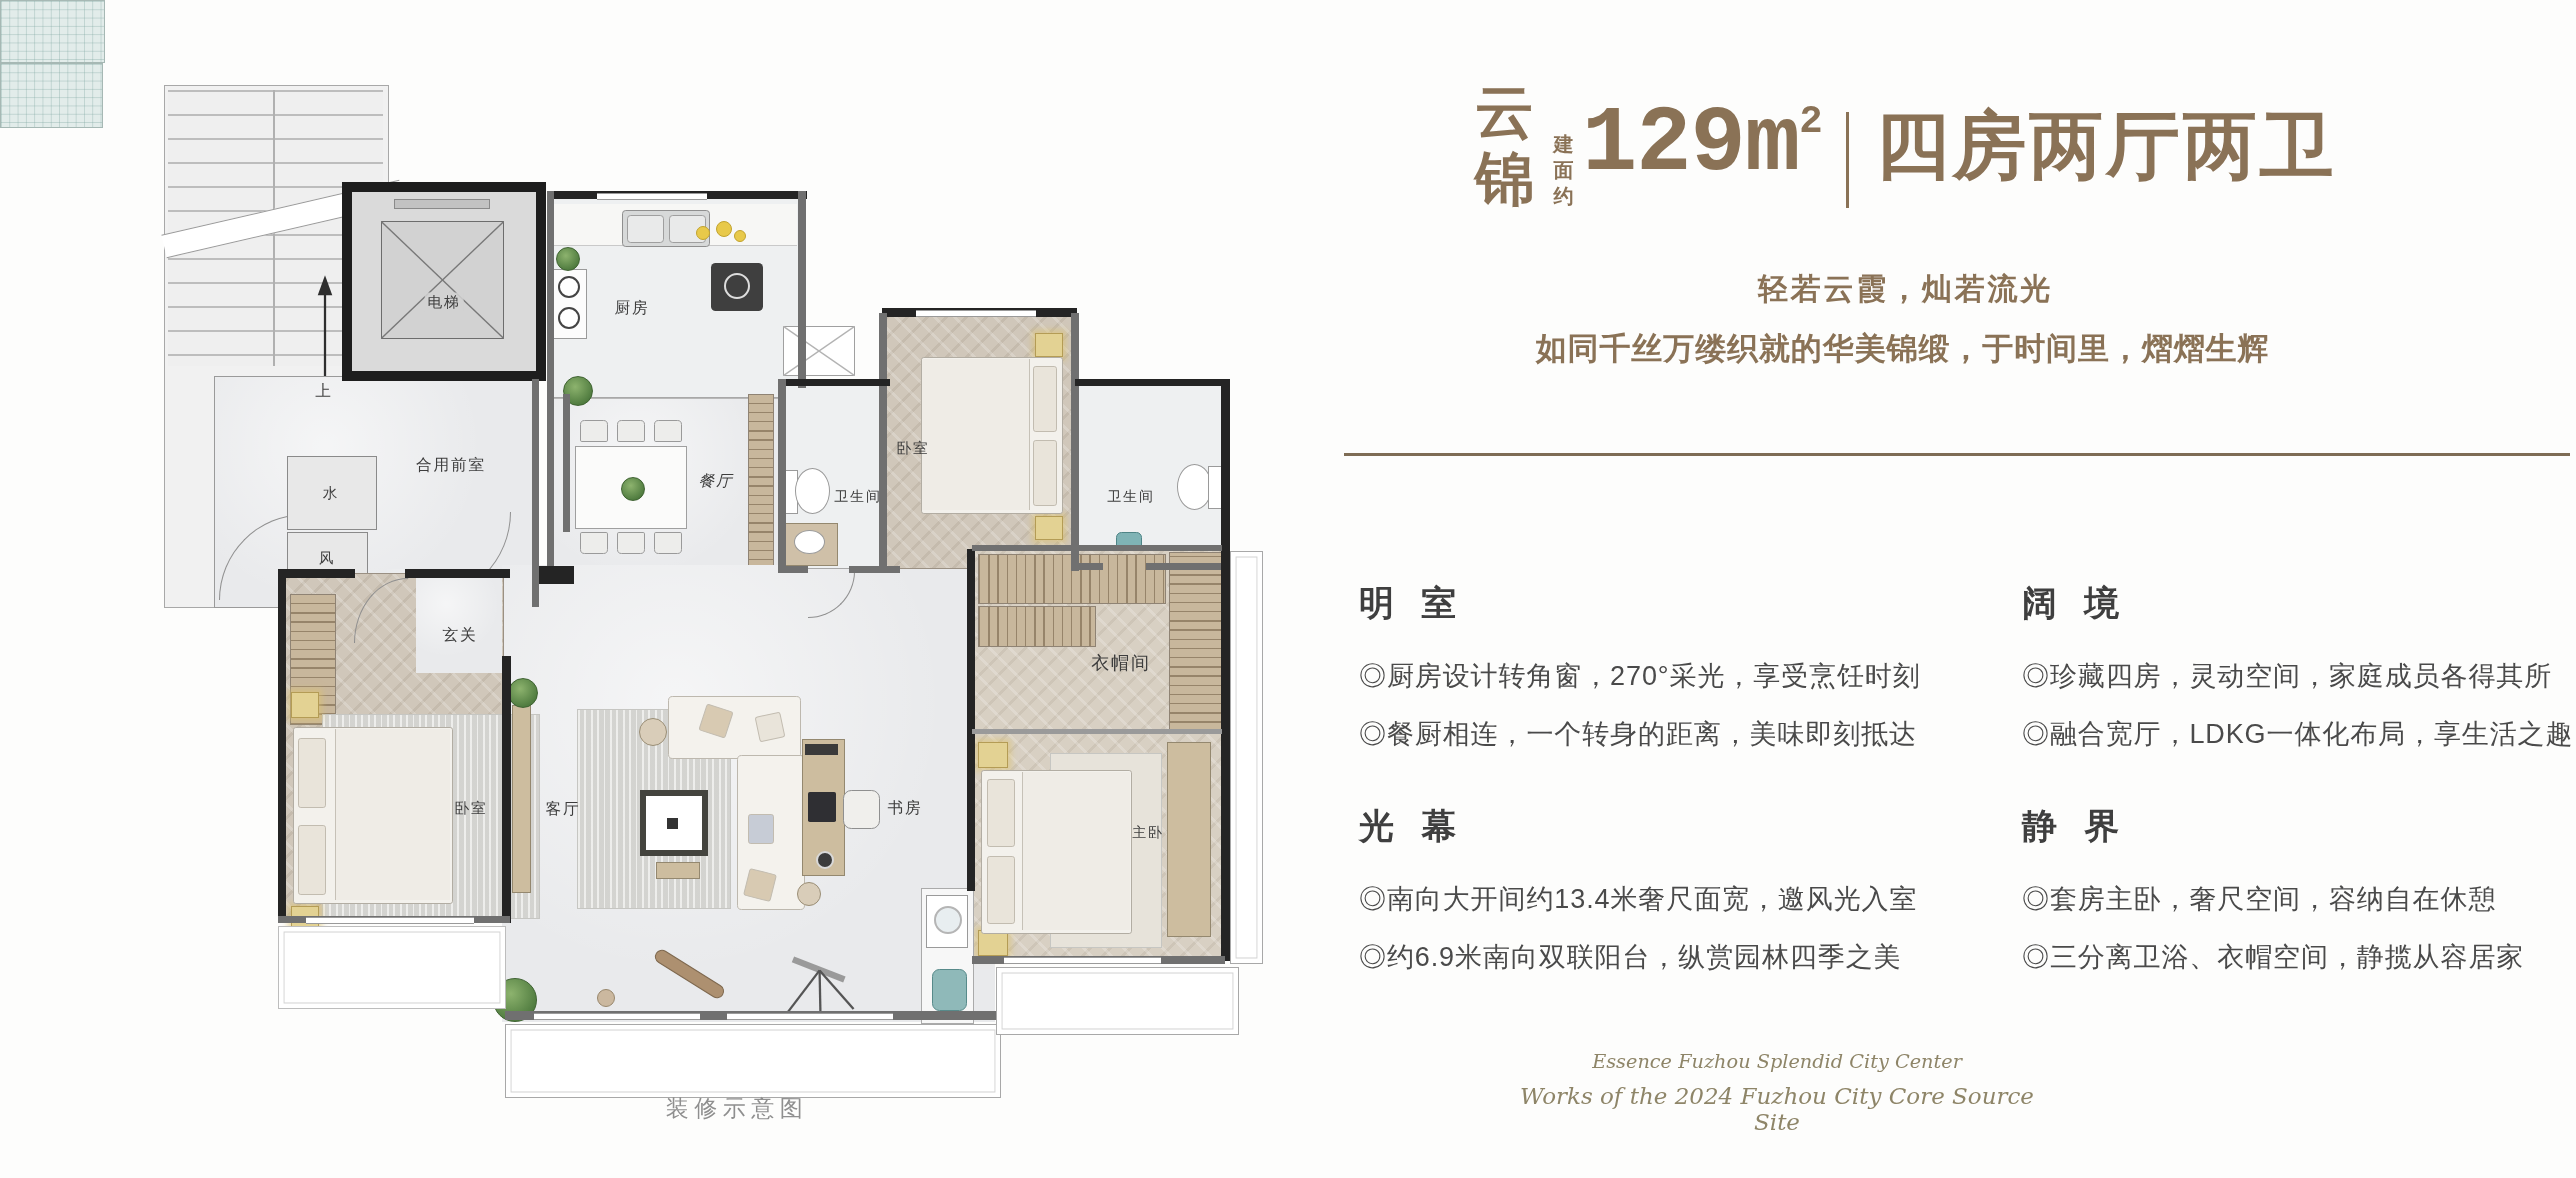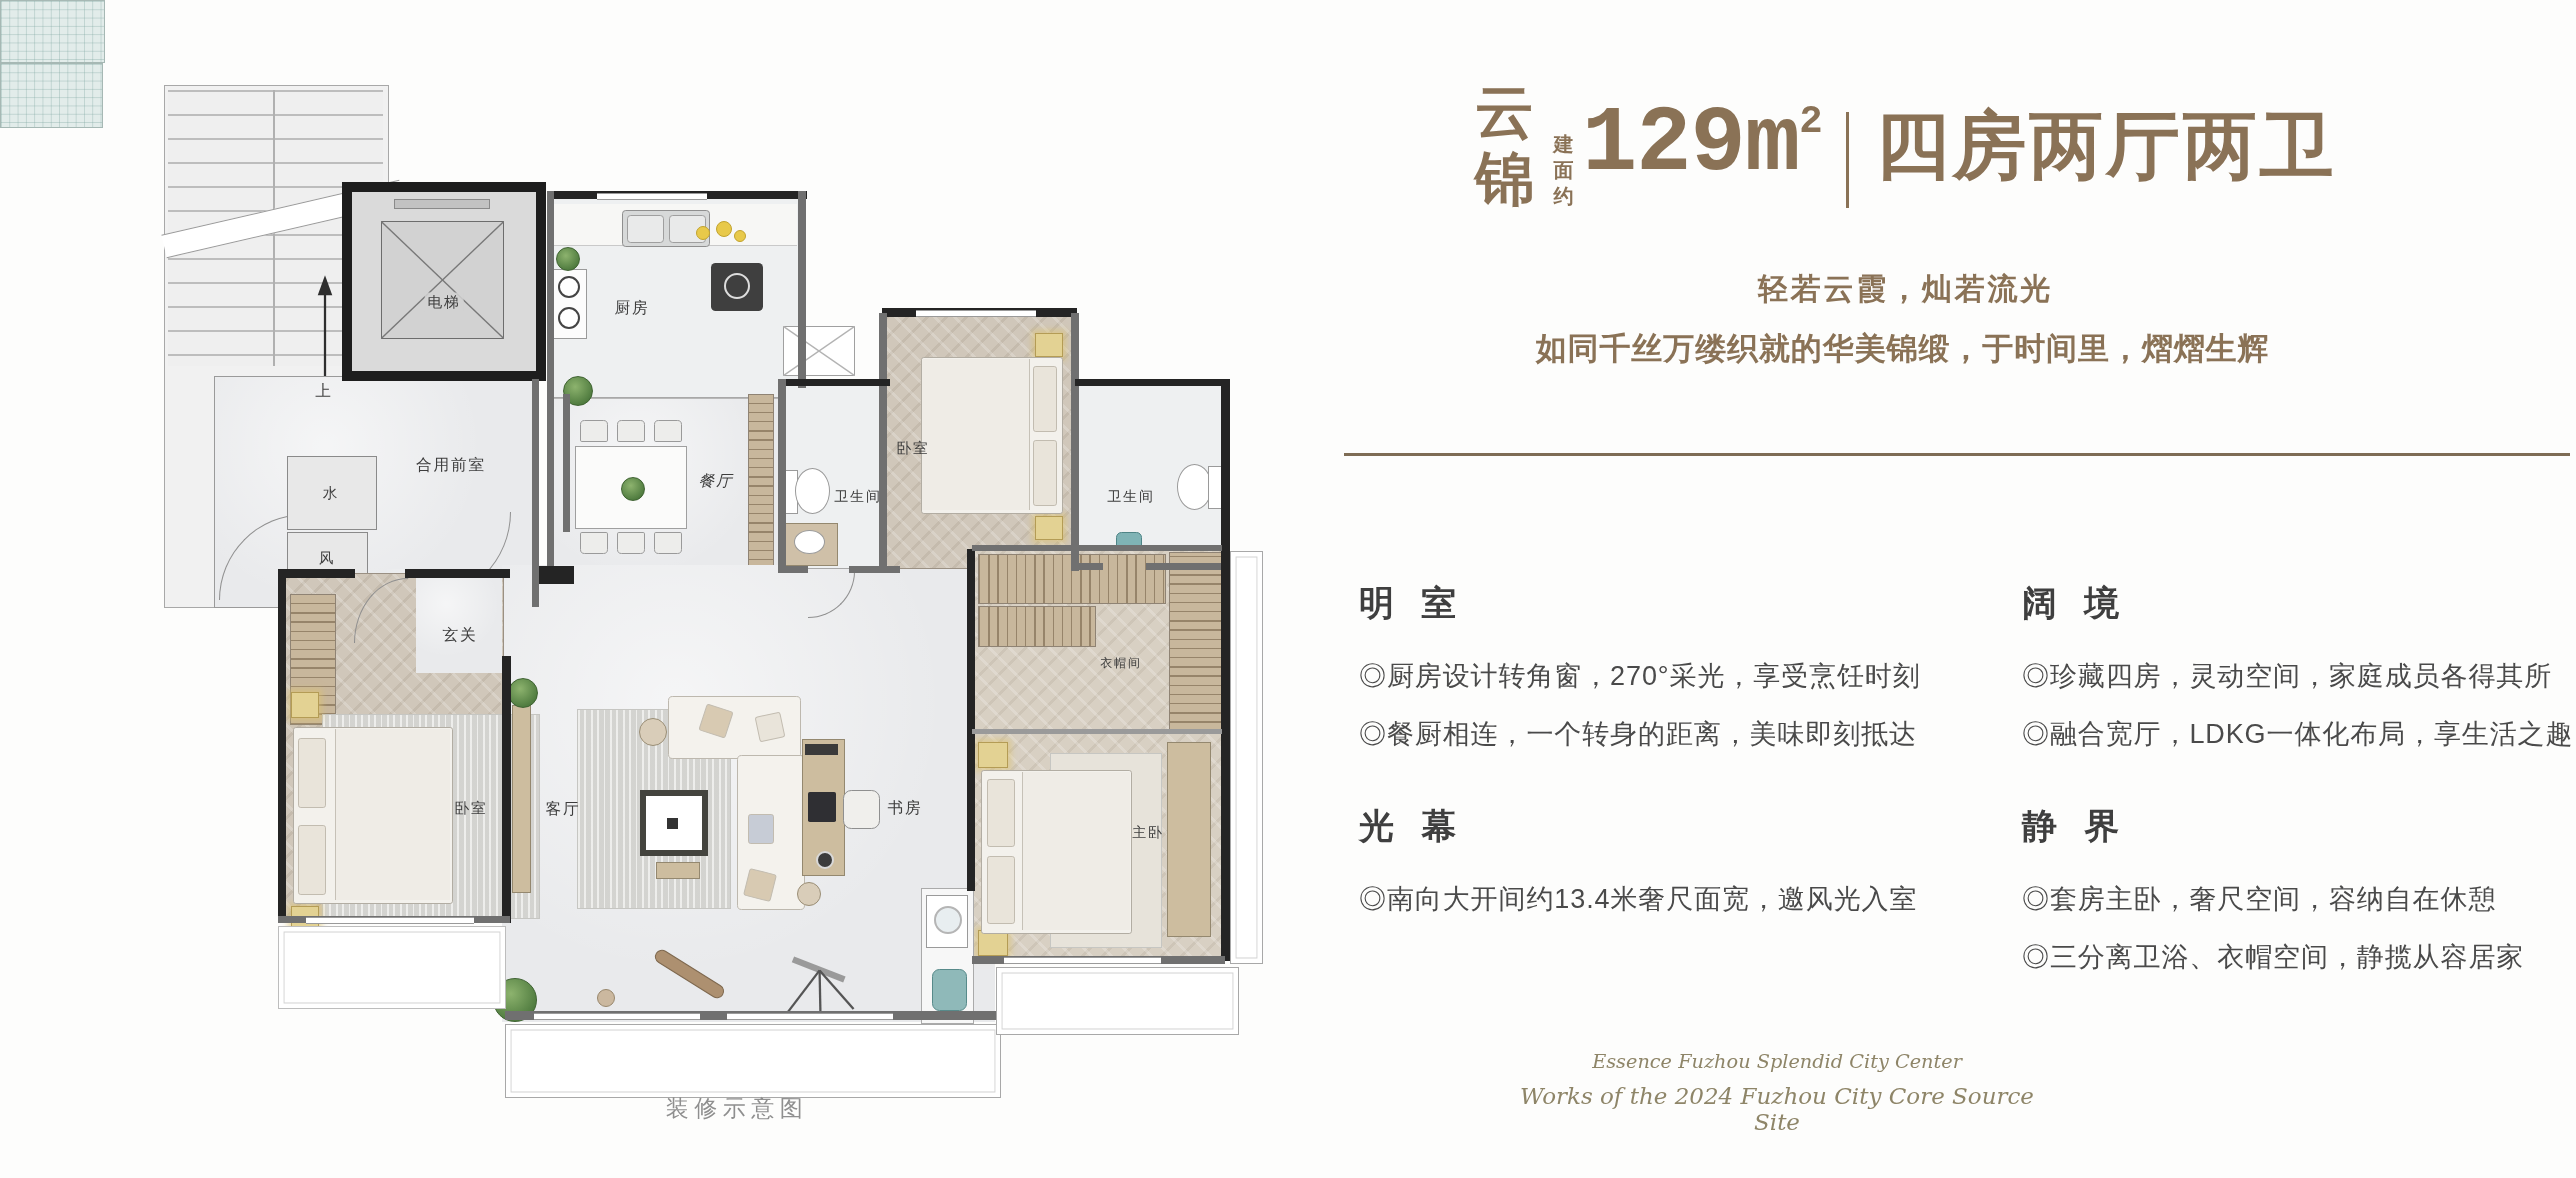--- a/index.html
+++ b/index.html
@@ -206,21 +206,21 @@
   <div class="toilet-bowl" style="left:1177px;top:464px;width:33px;height:44px;"></div>
   <div class="toilet-tank" style="left:1208px;top:466px;width:12px;height:41px;"></div>
   <div class="abs" style="left:1116px;top:532px;width:26px;height:31px;background:#7fb3b5;border:0.9px solid #4e8486;border-radius:5.5px;"></div>
   <div class="lbl" style="left:1131px;top:497px;font-size:14px;">卫生间</div>
   <div class="arc bl" style="left:1101px;top:569px;width:46px;height:46px;"></div>
 
   <div class="room wood2" style="left:972px;top:549px;width:250px;height:184px;border:0.9px solid #a09686;"></div>
   <div class="ward" style="left:978px;top:554px;width:186px;height:48px;"></div>
   <div class="ward" style="left:978px;top:606px;width:116px;height:39px;"></div>
   <div class="ward v" style="left:1169px;top:552px;width:52px;height:179px;"></div>
-  <div class="lbl" style="left:1121px;top:663px;font-size:12px;">衣帽间</div>
+  <div class="lbl" style="left:1121px;top:663px;font-size:18px;">衣帽间</div>
 
   <div class="room wood2" style="left:972px;top:733px;width:250px;height:226px;border:0.9px solid #a09686;"></div>
   <div class="rug" style="left:1050px;top:753px;width:110px;height:193px;background:#e7e3da;"></div>
   <div class="gold" style="left:978px;top:742px;width:28px;height:24px;"></div>
   <div class="gold" style="left:978px;top:930px;width:28px;height:24px;"></div>
   <div class="bed" style="left:981px;top:770px;width:149px;height:162px;"></div>
   <div class="pil" style="left:987px;top:779px;width:26px;height:66px;"></div>
   <div class="pil" style="left:987px;top:856px;width:26px;height:66px;"></div>
   <div class="duv" style="left:1022px;top:772px;width:107px;height:158px;"></div>
   <div class="tan" style="left:1167px;top:742px;width:42px;height:193px;"></div>
@@ -291,20 +291,21 @@
 
 <div id="fcol-left" class="fcol">
   <div>
     <h3>明 室</h3>
     <p>◎厨房设计转角窗，270°采光，享受烹饪时刻</p>
     <p>◎餐厨相连，一个转身的距离，美味即刻抵达</p>
   </div>
   <div class="fsec2">
     <h3>光 幕</h3>
     <p>◎南向大开间约13.4米奢尺面宽，邀风光入室</p>
+    <p>◎约6.9米南向双联阳台，纵赏园林四季之美</p>
   </div>
 </div>
 
 <div id="fcol-right" class="fcol">
   <div>
     <h3>阔 境</h3>
     <p>◎珍藏四房，灵动空间，家庭成员各得其所</p>
     <p>◎融合宽厅，LDKG一体化布局，享生活之趣</p>
   </div>
   <div class="fsec2">

